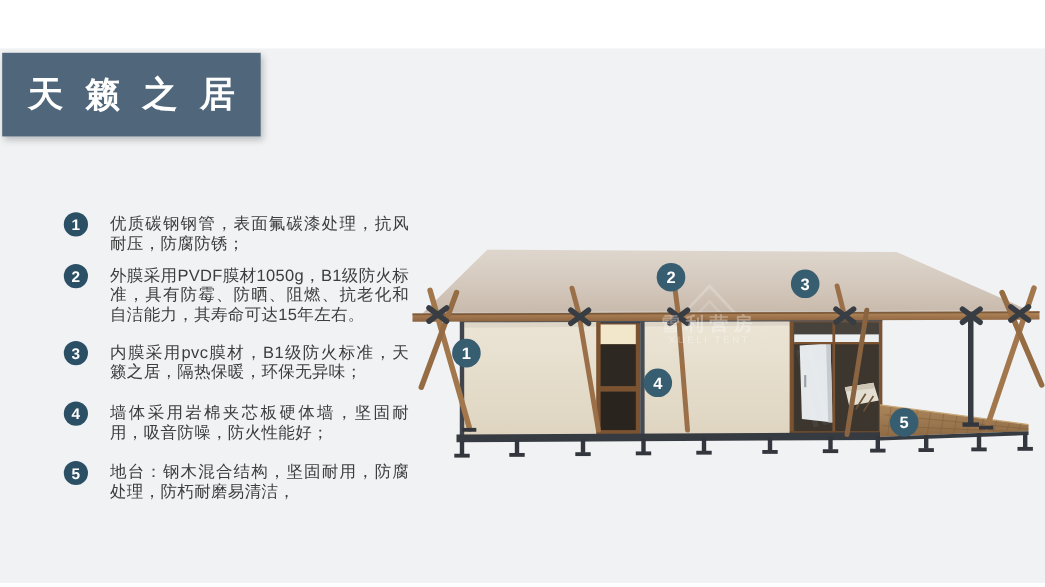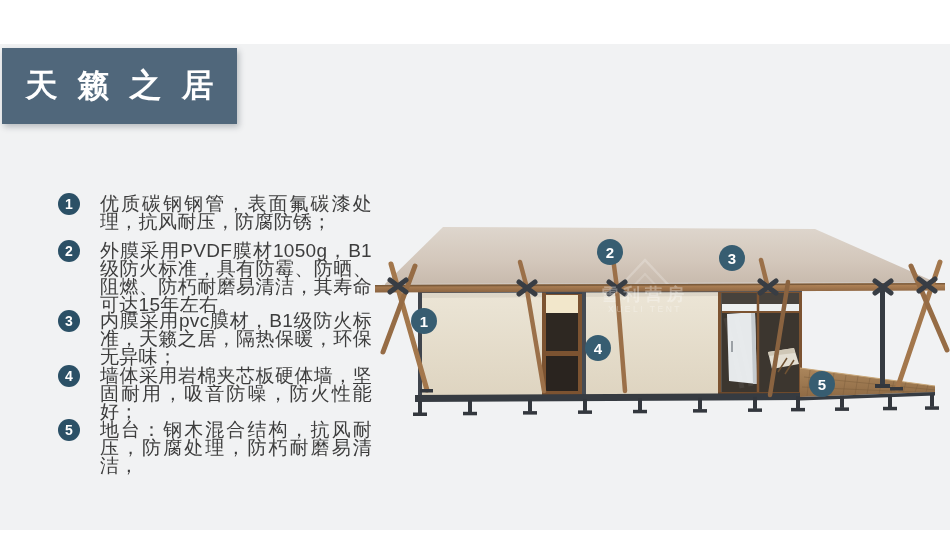--- a/index.html
+++ b/index.html
@@ -22,21 +22,21 @@
 
   .features{position:absolute;left:58px;top:0;width:330px;height:534px;}
   .feature{position:absolute;left:0;width:320px;}
   .fnum{
     position:absolute;left:0;top:0;width:22px;height:22px;border-radius:50%;
     background:#2b5066;color:#fff;font-size:14px;font-weight:bold;
     display:flex;align-items:center;justify-content:center;
   }
   .ftext{
     position:absolute;left:42px;top:2px;width:272px;
-    font-size:19px;line-height:18px;color:#3d3d3d;letter-spacing:.3px;
+    font-size:15px;line-height:18px;color:#3d3d3d;letter-spacing:.3px;
     text-align:justify;
   }
   .f1{top:193px}.f2{top:240px}.f3{top:310px}.f4{top:365px}.f5{top:419px}
 
   .tent{position:absolute;left:370px;top:200px;width:580px;height:240px;}
   .tent svg{display:block;width:100%;height:100%;}
 </style>
 </head>
 <body>
 
@@ -47,33 +47,33 @@
     <span class="t">天籁之居</span>
   </div>
 
   <div class="features">
     <div class="feature f1">
       <div class="fnum">1</div>
       <div class="ftext">优质碳钢钢管，表面氟碳漆处理，抗风耐压，防腐防锈；</div>
     </div>
     <div class="feature f2">
       <div class="fnum">2</div>
-      <div class="ftext">外膜采用PVDF膜材1050g，B1级防火标准，具有防霉、防晒、阻燃、防朽耐磨易清洁，其寿命可达15年左右。</div>
+      <div class="ftext">外膜采用PVDF膜材1050g，B1级防火标准，具有防霉、防晒、阻燃、抗老化和自洁能力，其寿命可达15年左右。</div>
     </div>
     <div class="feature f3">
       <div class="fnum">3</div>
       <div class="ftext">内膜采用pvc膜材，B1级防火标准，天籁之居，隔热保暖，环保无异味；</div>
     </div>
     <div class="feature f4">
       <div class="fnum">4</div>
       <div class="ftext">墙体采用岩棉夹芯板硬体墙，坚固耐用，吸音防噪，防火性能好；</div>
     </div>
     <div class="feature f5">
       <div class="fnum">5</div>
-      <div class="ftext">地台：钢木混合结构，抗风耐压，防腐处理，防朽耐磨易清洁，</div>
+      <div class="ftext">地台：钢木混合结构，坚固耐用，防腐处理，防朽耐磨易清洁，</div>
     </div>
   </div>
 
   <div class="tent">
     <svg viewBox="0 0 580 240" xmlns="http://www.w3.org/2000/svg">
       <defs>
         <linearGradient id="gRoof" x1="0" y1="0" x2="0" y2="1">
           <stop offset="0%" stop-color="#ded6cd"></stop>
           <stop offset="60%" stop-color="#d3c7bb"></stop>
           <stop offset="100%" stop-color="#c8baad"></stop>

